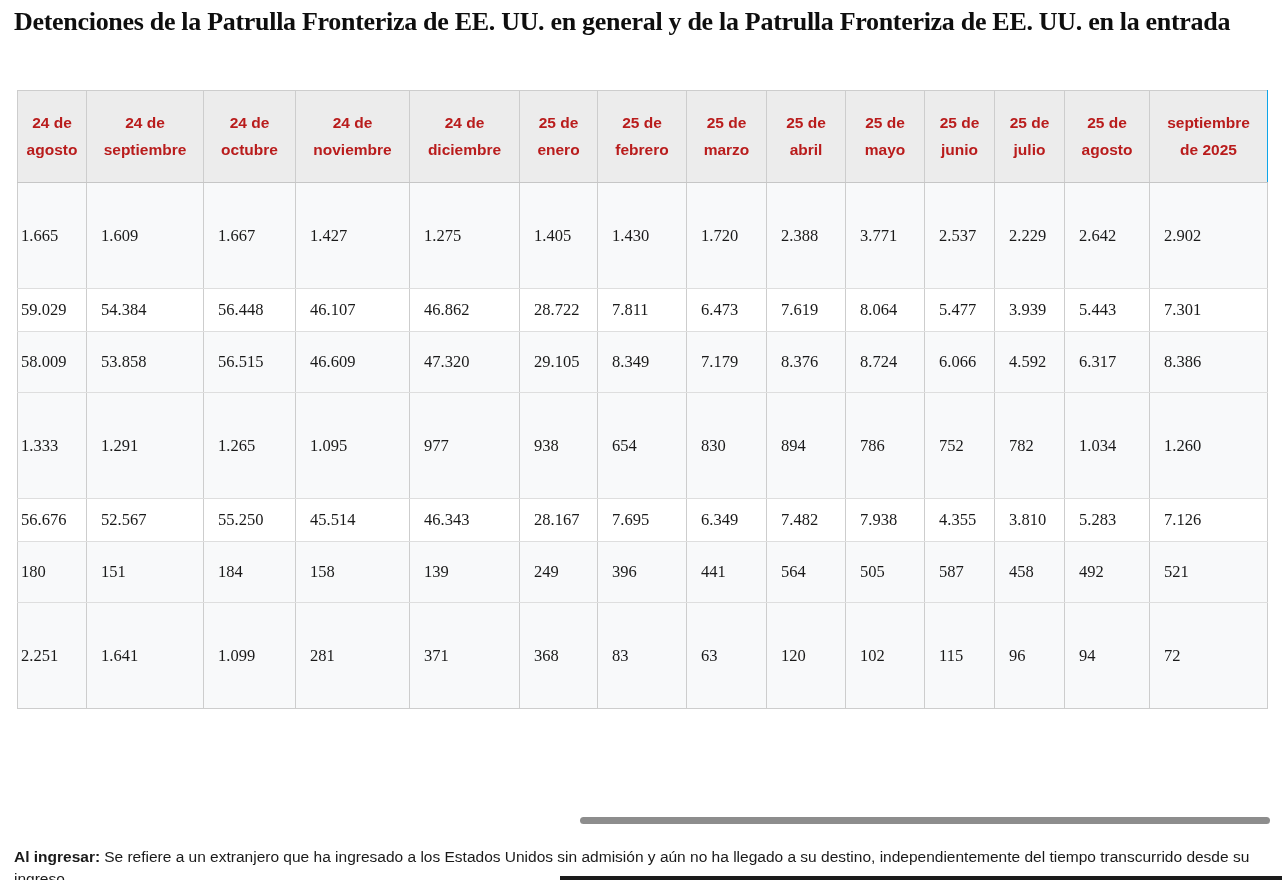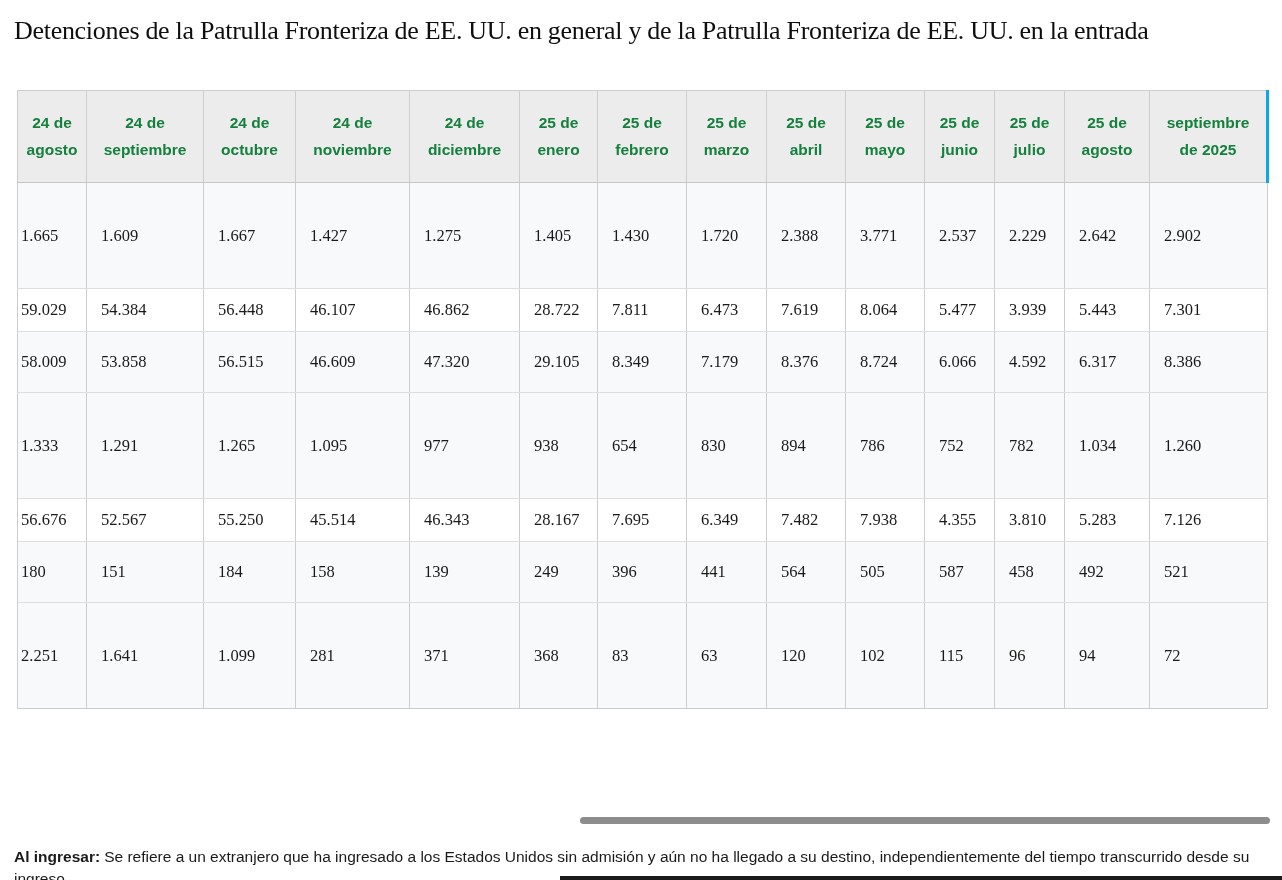--- a/index.html
+++ b/index.html
@@ -8,56 +8,56 @@
     position: relative;
     width: 1282px;
     height: 880px;
     background: #ffffff;
     overflow: hidden;
     font-family: "Liberation Sans", sans-serif;
   }
   .page-title {
     position: absolute;
     left: 14px;
-    top: 13px;
+    top: 4px;
     width: 1254px;
     font-family: "Liberation Serif", serif;
-    font-weight: normal;
+    font-weight: bold;
     font-size: 26px;
     line-height: 1.35;
     letter-spacing: -0.3px;
     color: #0e0e0e;
   }
   .table-wrap {
     position: absolute;
     left: 17px;
     top: 90px;
     width: 1251px;
   }
   table.data-table {
     border-collapse: collapse;
     table-layout: fixed;
     width: 1251px;
   }
   table.data-table th {
     height: 92px;
     background: #ececec;
-    color: #15803d;
+    color: #b91c1c;
     font-family: "Liberation Sans", sans-serif;
     font-weight: bold;
     font-size: 15.5px;
     line-height: 1.7;
     text-align: center;
     vertical-align: middle;
     padding: 6px 8px;
     border-left: 1px solid #cdcdcd;
     border-top: 1px solid #cdcdcd;
     border-bottom: 1px solid #c6c6c6;
   }
-  table.data-table th:last-child { border-right: 3px solid #0ea5e9; }
+  table.data-table th:last-child { border-right: 1px solid #0ea5e9; }
   table.data-table td {
     font-family: "Liberation Serif", serif;
     font-size: 16.5px;
     color: #1a1a1a;
     text-align: left;
     vertical-align: middle;
     padding: 0 6px 0 14px;
     border-left: 1px solid #cdcdcd;
     border-bottom: 1px solid #dedede;
     background: #ffffff;

